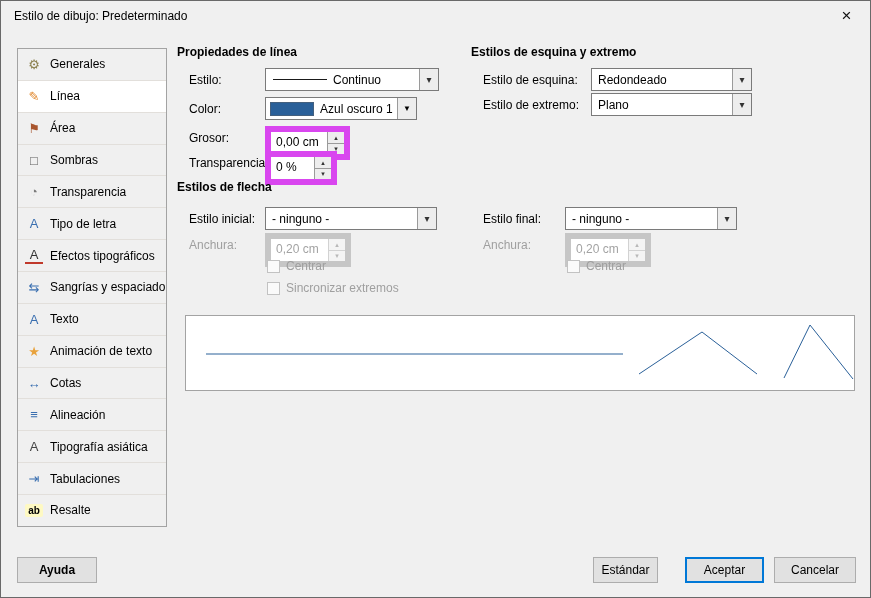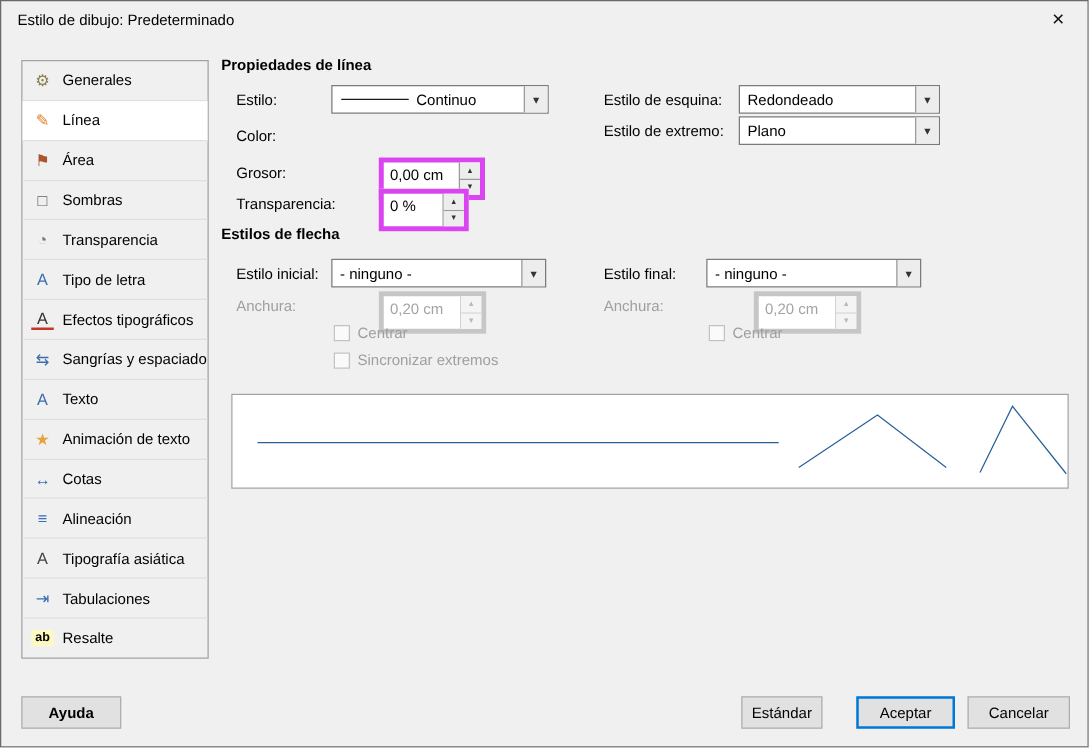--- a/index.html
+++ b/index.html
@@ -34,22 +34,22 @@
     box-sizing:border-box;display:flex;align-items:center;}
   .combo-text{flex:1;padding-left:6px;font-size:12px;white-space:nowrap;overflow:hidden;}
   .combo-arrow{flex:none;width:18px;height:100%;display:flex;align-items:center;
     justify-content:center;background:#ededed;border-left:1px solid #9a9a9a;
     font-size:10px;color:#333;}
   .combo-arrow.dark{font-size:8px;color:#000;}
   .line-sample{flex:none;width:54px;height:0;border-top:1px solid #1a1a1a;margin-left:7px;}
   .swatch{flex:none;width:44px;height:14px;margin-left:4px;border:1px solid #44607e;
     box-sizing:border-box;}
   
-  .spin{position:absolute;height:34px;background:#fff;border:4px solid #d946ef;
-    box-sizing:border-box;display:flex;margin-left:38px;}
+  .spin{position:absolute;height:34px;background:#fff;border:6px solid #d946ef;
+    box-sizing:border-box;display:flex;}
   .spin-value{flex:1;font-size:12px;padding:3px 0 0 5px;white-space:nowrap;overflow:hidden;}
   .spin-btns{flex:none;width:16px;display:flex;flex-direction:column;border-left:1px solid #9a9a9a;}
   .spin-up,.spin-down{flex:1;display:flex;align-items:center;justify-content:center;
     font-size:7px;background:#ededed;color:#333;line-height:1;}
   .spin-up{border-bottom:1px solid #9a9a9a;}
   .spin.disabled{border-color:#c6c6c6;}
   .spin.disabled .spin-value{color:#a3a3a3;}
   .spin.disabled .spin-btns{border-left-color:#d2d2d2;}
   .spin.disabled .spin-up{border-bottom-color:#d2d2d2;}
   .spin.disabled .spin-up,.spin.disabled .spin-down{color:#b8b8b8;background:#f4f4f4;}
@@ -145,39 +145,45 @@
   <div class="sec-title" style="left:176px;top:44px;">Propiedades de línea</div>
 
   <div class="lbl" style="left:188px;top:72px;">Estilo:</div>
   <div class="combo" style="left:264px;top:67px;width:174px;">
     <span class="line-sample"></span>
     <span class="combo-text">Continuo</span>
     <span class="combo-arrow">▾</span>
   </div>
 
   <div class="lbl" style="left:188px;top:101px;">Color:</div>
+  <div class="combo" style="left:264px;top:96px;width:152px;">
+    <span class="swatch" style="background: rgb(42, 96, 153);"></span>
+    <span class="combo-text">Azul oscuro 1</span>
+    <span class="combo-arrow dark">▼</span>
+  </div>
 
   <div class="lbl" style="left:188px;top:130px;">Grosor:</div>
   <div class="spin" style="left:264px;top:125px;width:85px;">
     <span class="spin-value">0,00 cm</span>
     <span class="spin-btns">
       <span class="spin-up">▴</span>
       <span class="spin-down">▾</span>
     </span>
   </div>
 
   <div class="lbl" style="left:188px;top:155px;">Transparencia:</div>
   <div class="spin" style="left:264px;top:150px;width:72px;">
     <span class="spin-value">0 %</span>
     <span class="spin-btns">
       <span class="spin-up">▴</span>
       <span class="spin-down">▾</span>
     </span>
   </div>
 
+  <div class="sec-title" style="left:470px;top:44px;">Estilos de esquina y extremo</div>
 
   <div class="lbl" style="left:482px;top:72px;">Estilo de esquina:</div>
   <div class="combo" style="left:590px;top:67px;width:161px;">
     <span class="combo-text">Redondeado</span>
     <span class="combo-arrow">▾</span>
   </div>
 
   <div class="lbl" style="left:482px;top:97px;">Estilo de extremo:</div>
   <div class="combo" style="left:590px;top:92px;width:161px;">
     <span class="combo-text">Plano</span>

